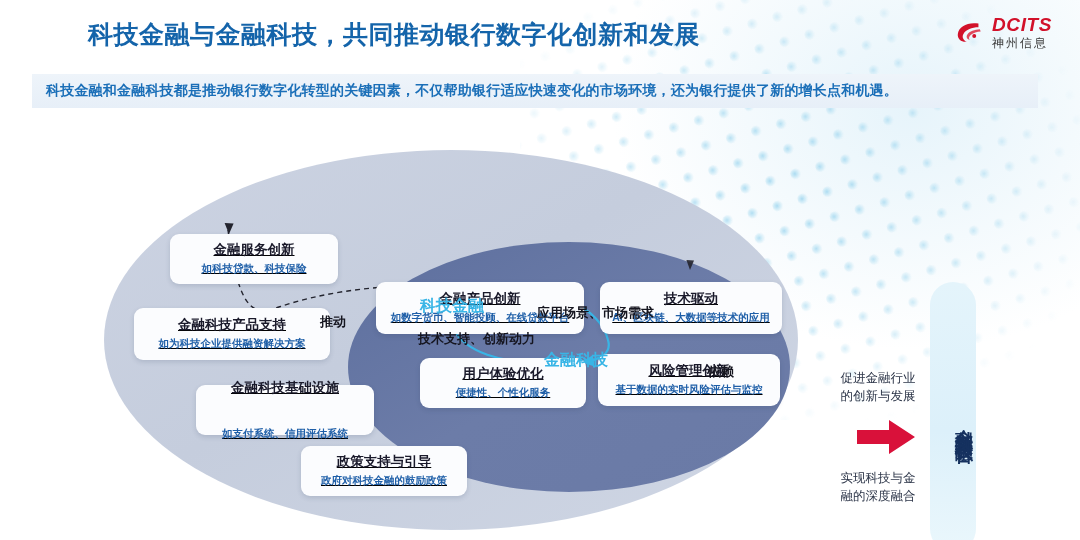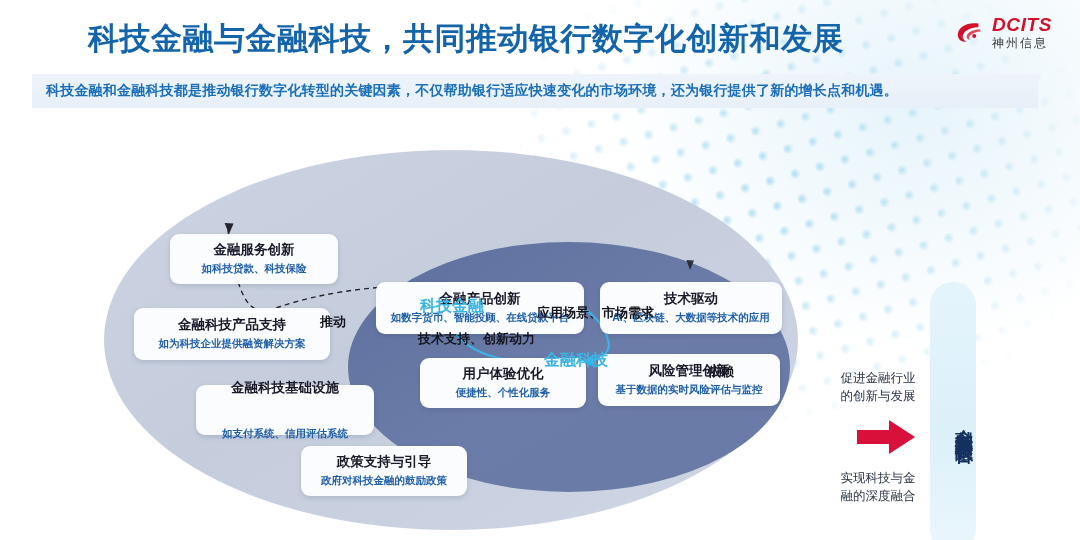--- a/index.html
+++ b/index.html
@@ -17,21 +17,21 @@
   .bg-halftone { position: absolute; right: 0; top: 0; width: 560px; height: 420px; z-index: 0; pointer-events: none; }
   .bg-soft-wash {
     position:absolute; right:-40px; top:-60px; width:520px; height:420px; z-index:0;
     background: radial-gradient(ellipse at 60% 40%, rgba(226,242,250,0.85) 0%, rgba(255,255,255,0) 68%);
     pointer-events:none;
   }
 
   
   .title {
     position: absolute; left: 88px; top: 18px;
-    font-size: 31px; font-weight: 700; color: #1464aa;
+    font-size: 25px; font-weight: 700; color: #1464aa;
     letter-spacing: 0.5px; white-space: nowrap; z-index: 6;
   }
 
   .logo { position: absolute; right: 28px; top: 15px; display: flex; align-items: center; gap: 7px; z-index: 7; }
   .logo-mark { width: 30px; height: 30px; flex: 0 0 30px; }
   .logo-text { display: flex; flex-direction: column; line-height: 1; }
   .logo-en { font-size: 19px; font-weight: 800; color: #d2112a; letter-spacing: 0.6px; font-style: italic; }
   .logo-cn { font-size: 12px; font-weight: 400; color: #3b3b3b; letter-spacing: 2px; margin-top: 3px; }
 
   
@@ -60,21 +60,21 @@
     background: linear-gradient(150deg, #5d6f9e 0%, #6c7ca8 50%, #6a7aa6 100%);
     z-index: 2;
   }
 
   
   .card {
     position: absolute; z-index: 4;
     background: #fbfcfe; border-radius: 9px;
     box-shadow: 0 2px 5px rgba(40,55,90,0.16);
     display: flex; flex-direction: column; align-items: center; justify-content: center;
-    padding: 6px 12px; text-align: center;
+    padding: 6px 12px; text-align: center; text-decoration: underline;
   }
   .card-title { font-size: 13.5px; font-weight: 700; color: #1a1a2b; line-height: 1.25; white-space: nowrap; }
   .card-sub   { font-size: 10.5px; font-weight: 700; color: #1f5fa8; line-height: 1.3; margin-top: 3px; white-space: nowrap; }
 
   #card-fin-service    { left: 170px; top: 122px; width: 168px; height: 50px; }
   #card-fintech-prod   { left: 134px; top: 196px; width: 196px; height: 52px; }
   #card-infra          { left: 196px; top: 273px; width: 178px; height: 50px; gap: 27px; }
   #card-policy         { left: 301px; top: 334px; width: 166px; height: 50px; }
   #card-product-innov  { left: 376px; top: 170px; width: 208px; height: 52px; }
   #card-tech-driven    { left: 600px; top: 170px; width: 182px; height: 52px; }

